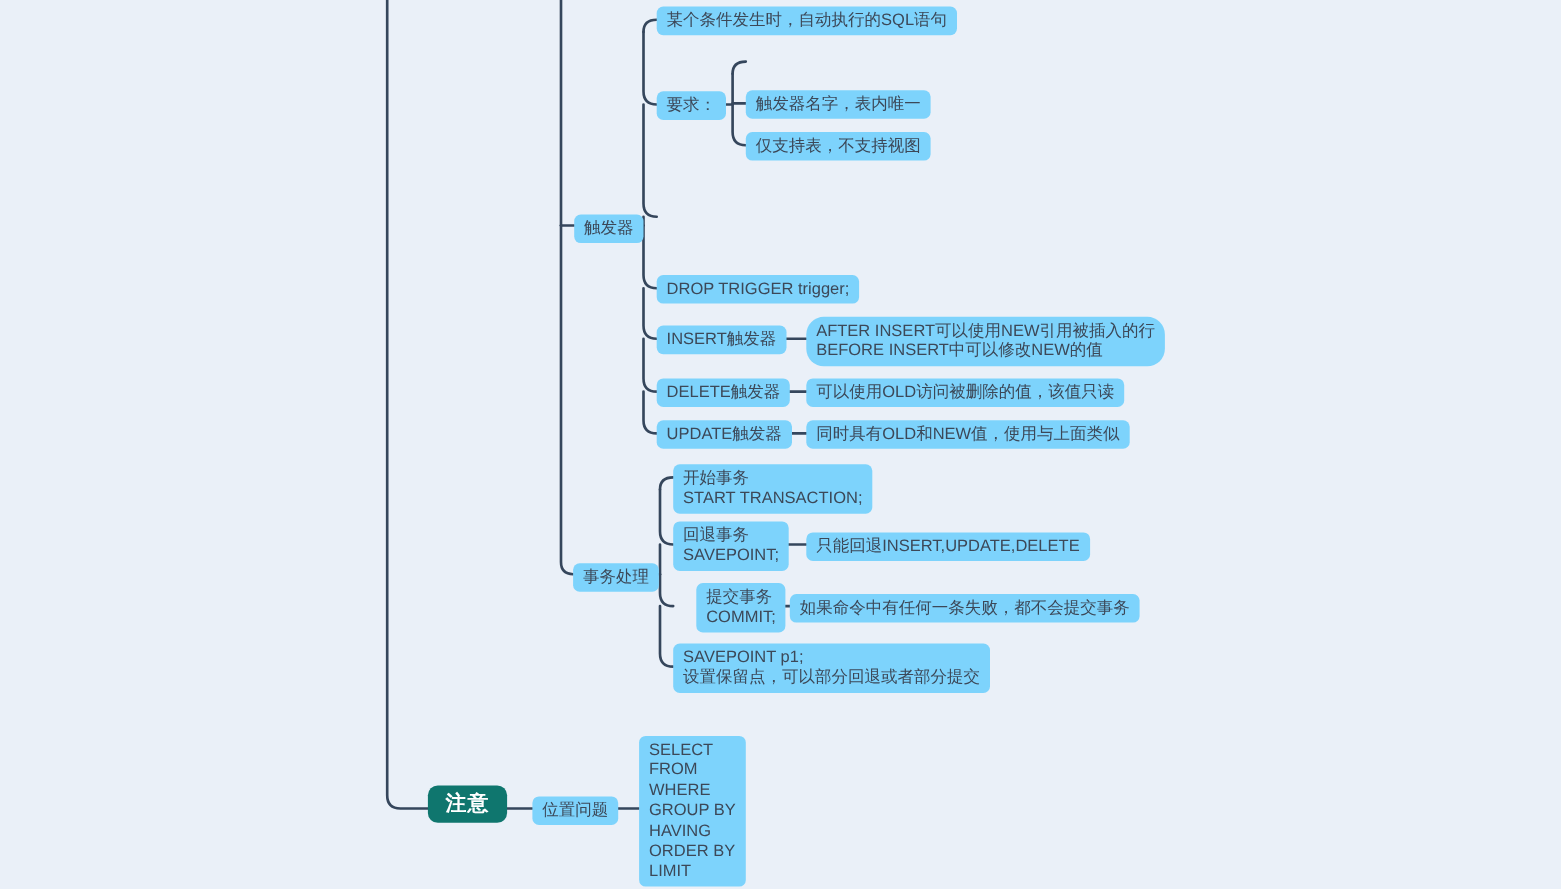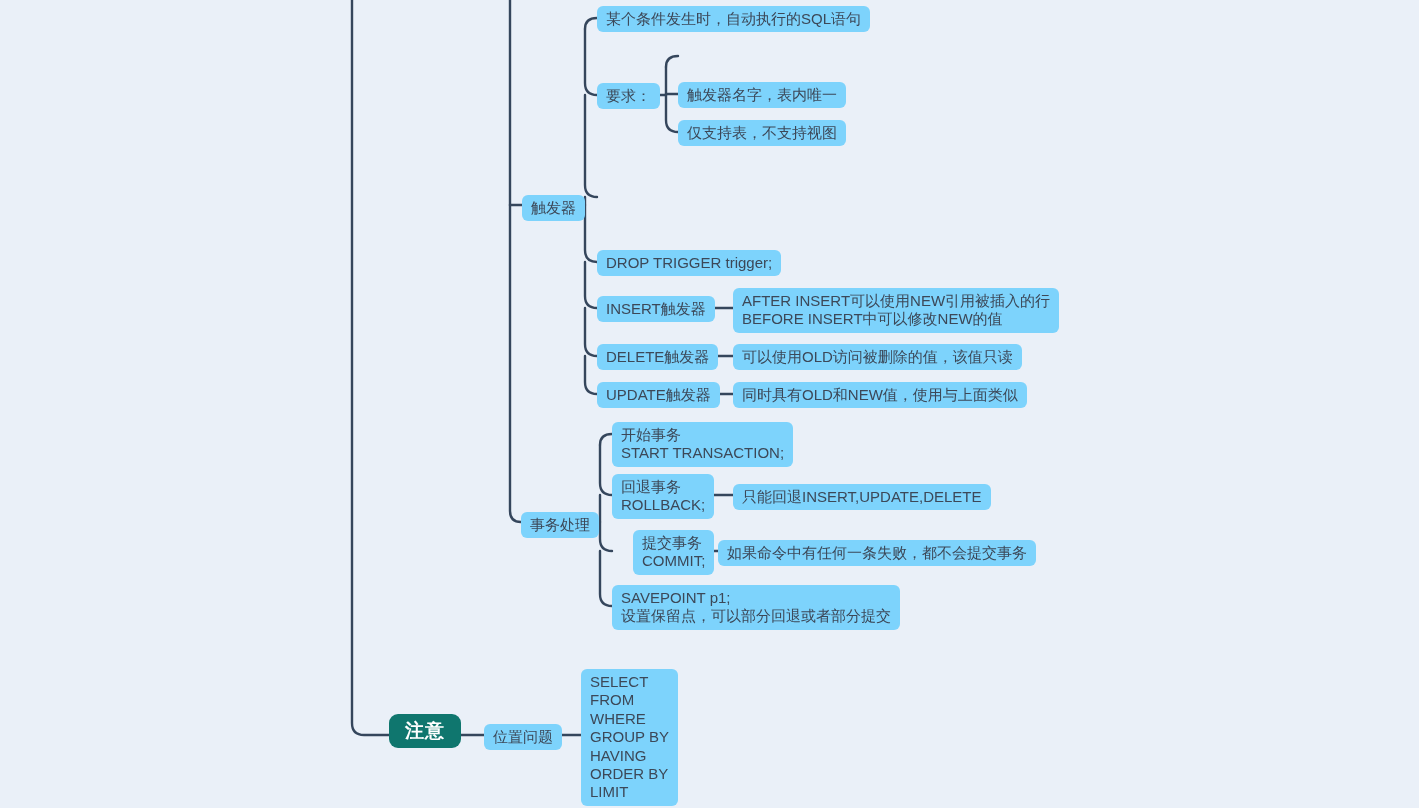--- a/index.html
+++ b/index.html
@@ -99,38 +99,38 @@
 
   <div class="node" style="left:678px; top:82px;">触发器名字，表内唯一</div>
 
   <div class="node" style="left:678px; top:120px;">仅支持表，不支持视图</div>
 
 
   <div class="node" style="left:597px; top:250px;">DROP TRIGGER trigger;</div>
 
   <div class="node" style="left:597px; top:296px;">INSERT触发器</div>
 
-  <div class="node" style="left:733px; top:288px;">AFTER INSERT可以使用NEW引用被插入的行
+  <div class="node" style="left:733px; top:288px;border-radius:16px;">AFTER INSERT可以使用NEW引用被插入的行
 BEFORE INSERT中可以修改NEW的值</div>
 
   <div class="node" style="left:597px; top:344px;">DELETE触发器</div>
 
   <div class="node" style="left:733px; top:344px;">可以使用OLD访问被删除的值，该值只读</div>
 
   <div class="node" style="left:597px; top:382px;">UPDATE触发器</div>
 
   <div class="node" style="left:733px; top:382px;">同时具有OLD和NEW值，使用与上面类似</div>
 
   <div class="node" style="left:521px; top:512px;">事务处理</div>
 
   <div class="node" style="left:612px; top:422px;">开始事务
 START TRANSACTION;</div>
 
   <div class="node" style="left:612px; top:474px;">回退事务
-ROLLBACK;</div>
+SAVEPOINT;</div>
 
   <div class="node" style="left:733px; top:484px;">只能回退INSERT,UPDATE,DELETE</div>
 
   <div class="node" style="left:633px; top:530px;">提交事务
 COMMIT;</div>
 
   <div class="node" style="left:718px; top:540px;">如果命令中有任何一条失败，都不会提交事务</div>
 
   <div class="node" style="left:612px; top:585px;">SAVEPOINT p1;
 设置保留点，可以部分回退或者部分提交</div>

